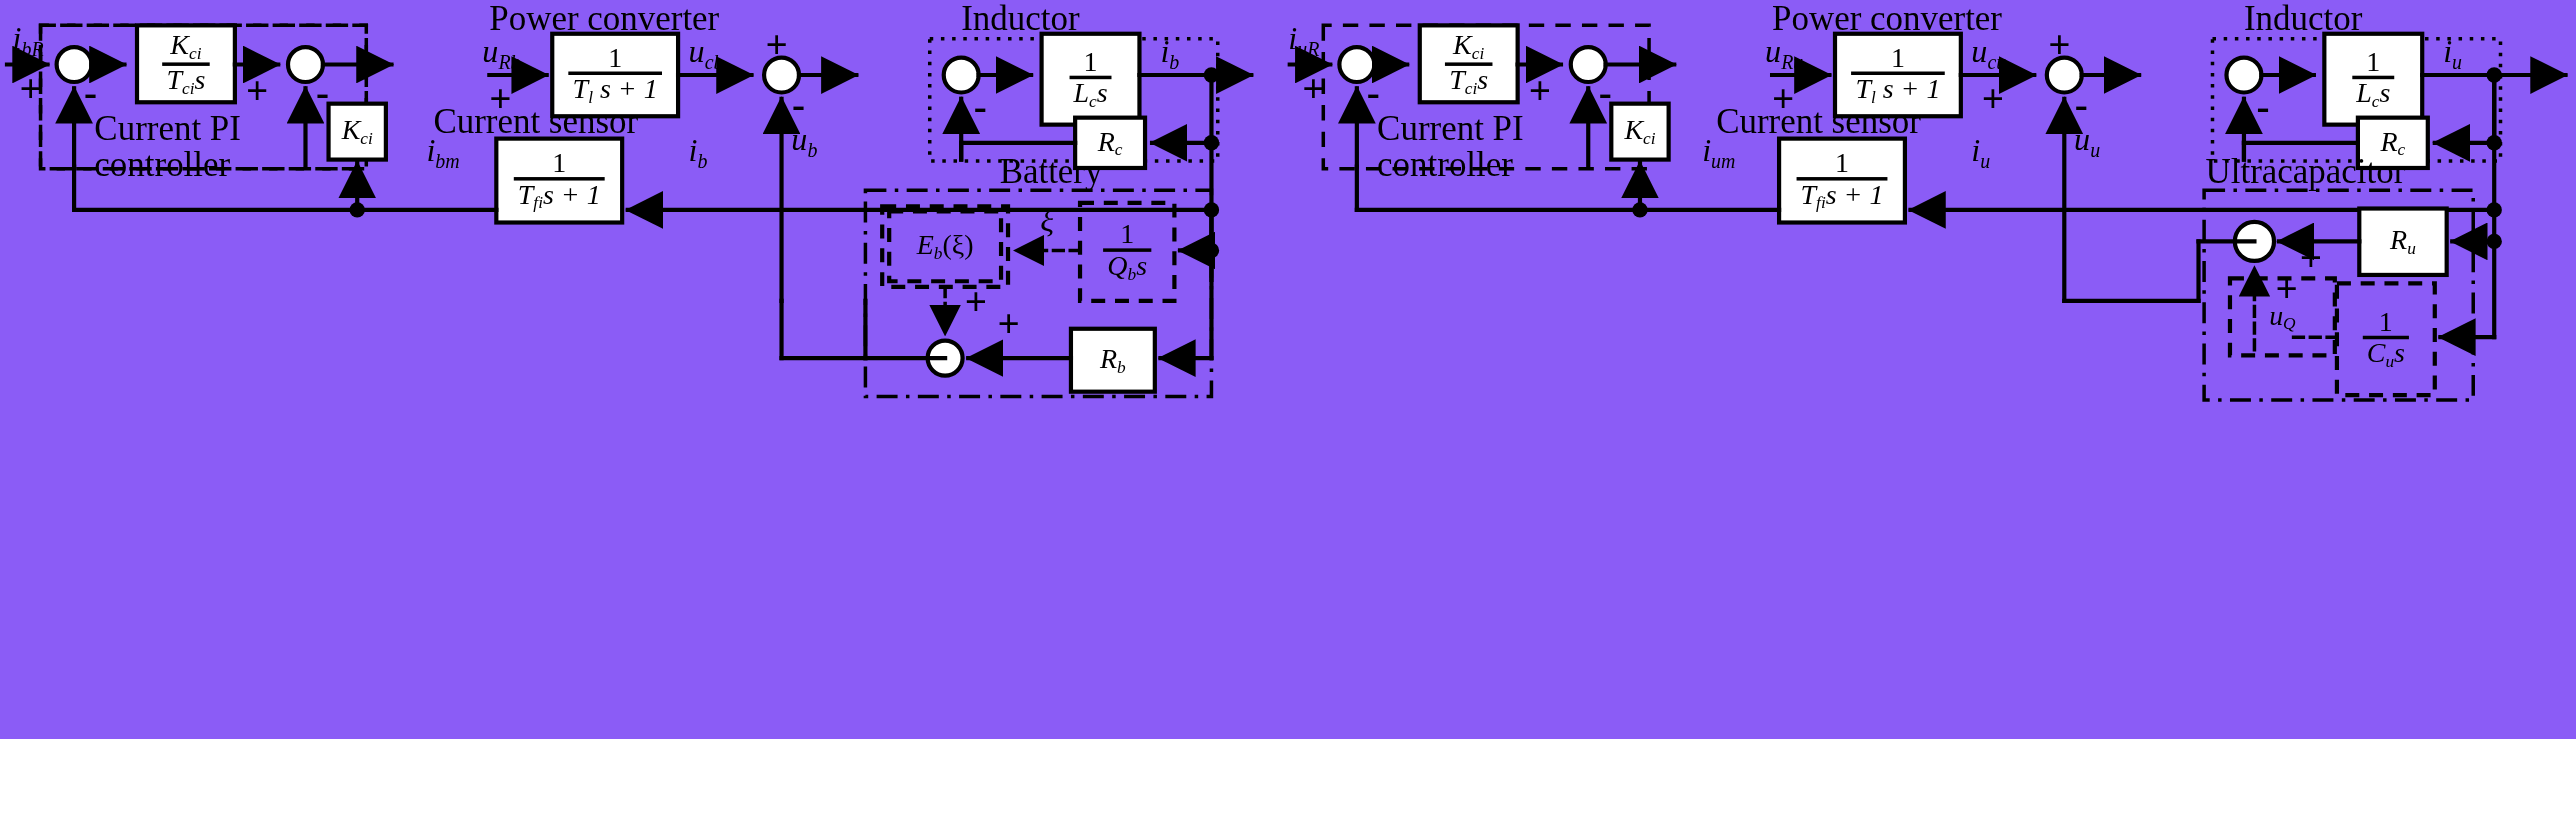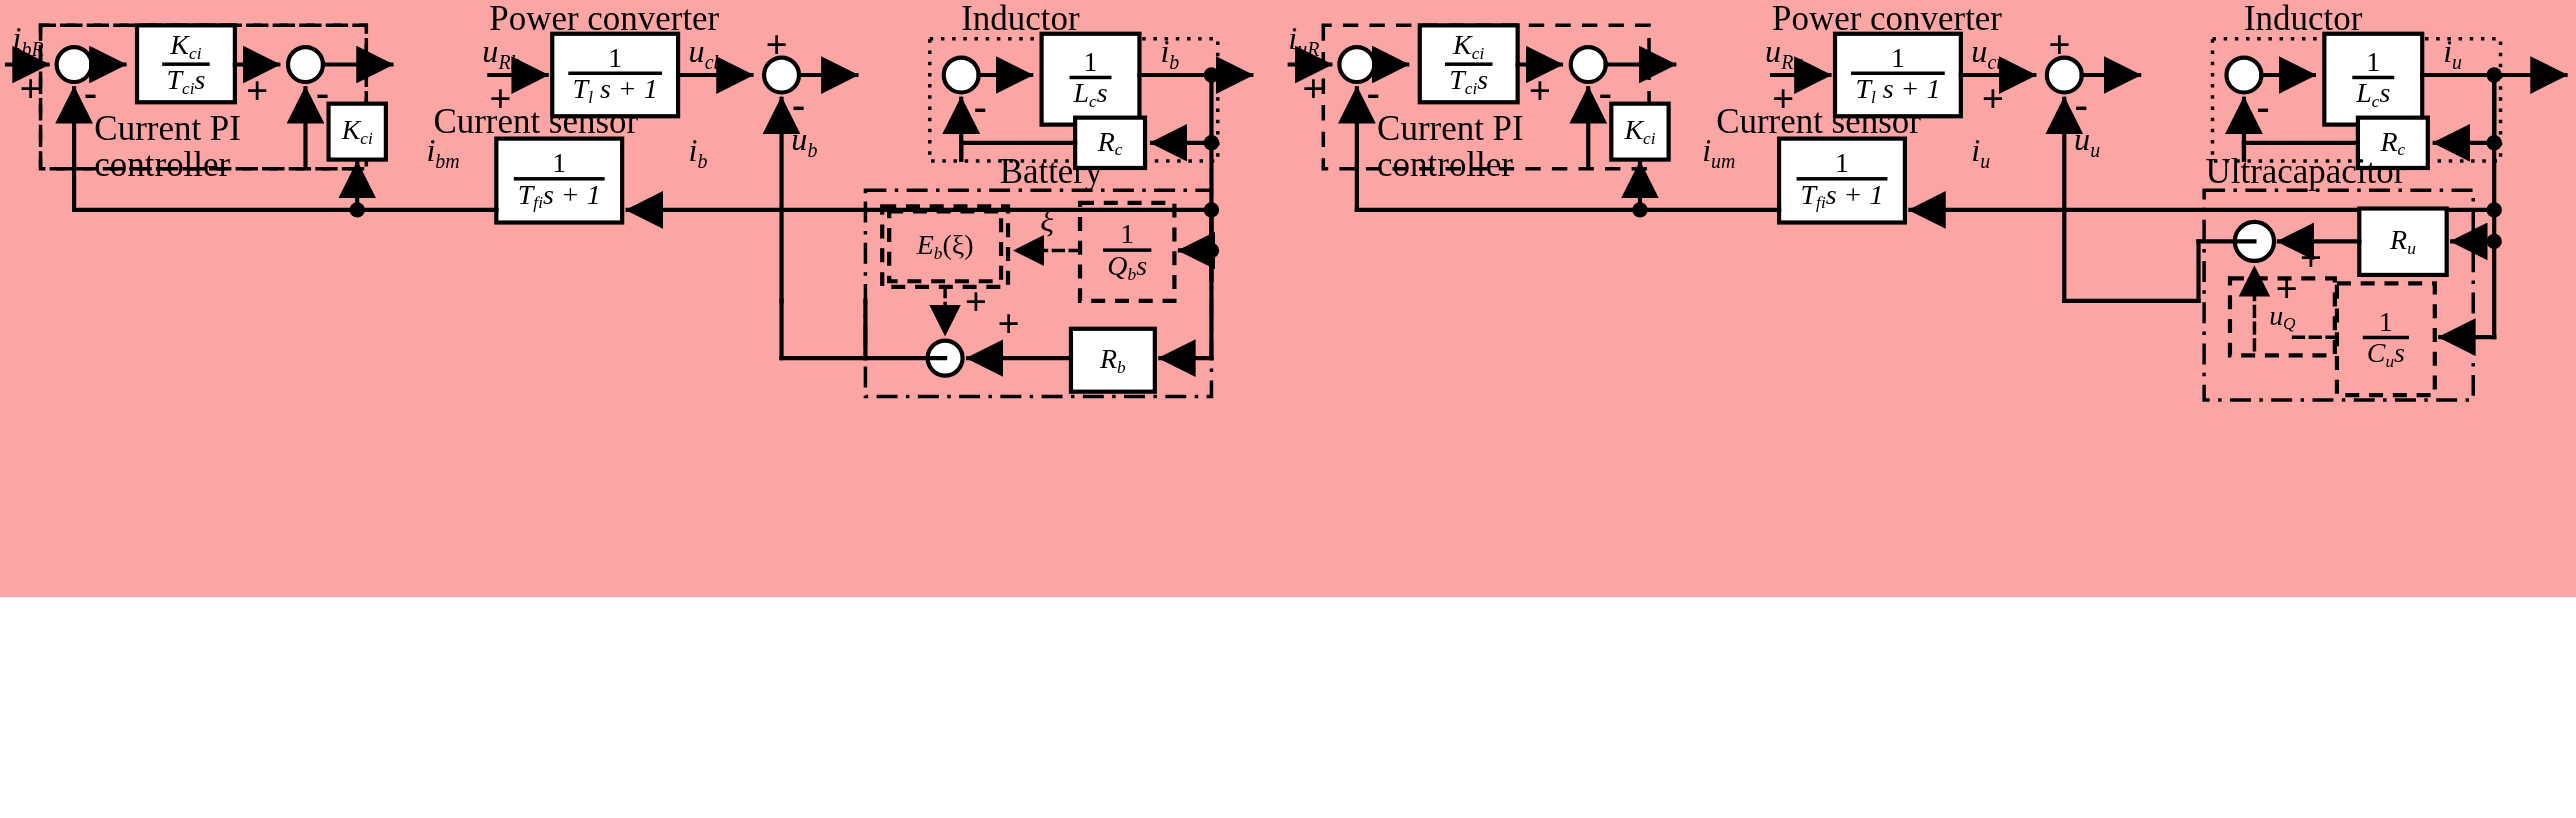--- a/index.html
+++ b/index.html
@@ -1,17 +1,17 @@
 <!DOCTYPE html>
 <html style="font-size:11.2px"><head>
 <meta charset="utf-8">
 <style>
   html,body{margin:0;padding:0;background:#fff;}
   body{width:2576px;height:819px;font-family:"Liberation Serif",serif;}
-  #stage{position:relative;width:2576px;height:597px;background:#fca5a5;overflow:hidden;}
+  #stage{position:relative;width:2576px;height:739px;background:#8b5cf6;overflow:hidden;}
   svg{display:block;}
   .ln{stroke:#000;stroke-width:6;fill:none;stroke-linecap:square;}
   .ln2{stroke:#000;stroke-width:5;fill:none;stroke-linecap:square;}
   .bx{stroke:#000;stroke-width:6;fill:#fff;}
   .dashA{stroke:#000;stroke-width:5;fill:none;stroke-dasharray:22 16;}
   .dotB{stroke:#000;stroke-width:5;fill:none;stroke-dasharray:5 11;}
   .dashdot{stroke:#000;stroke-width:5;fill:none;stroke-dasharray:30 12 5 12;}
   .dashC{stroke:#000;stroke-width:6;fill:none;stroke-dasharray:20 14;}
   .sum{stroke:#000;stroke-width:6;fill:#fff;}
   .ital{font-family:"Liberation Serif",serif;font-style:italic;font-size:46px;fill:#000;}

